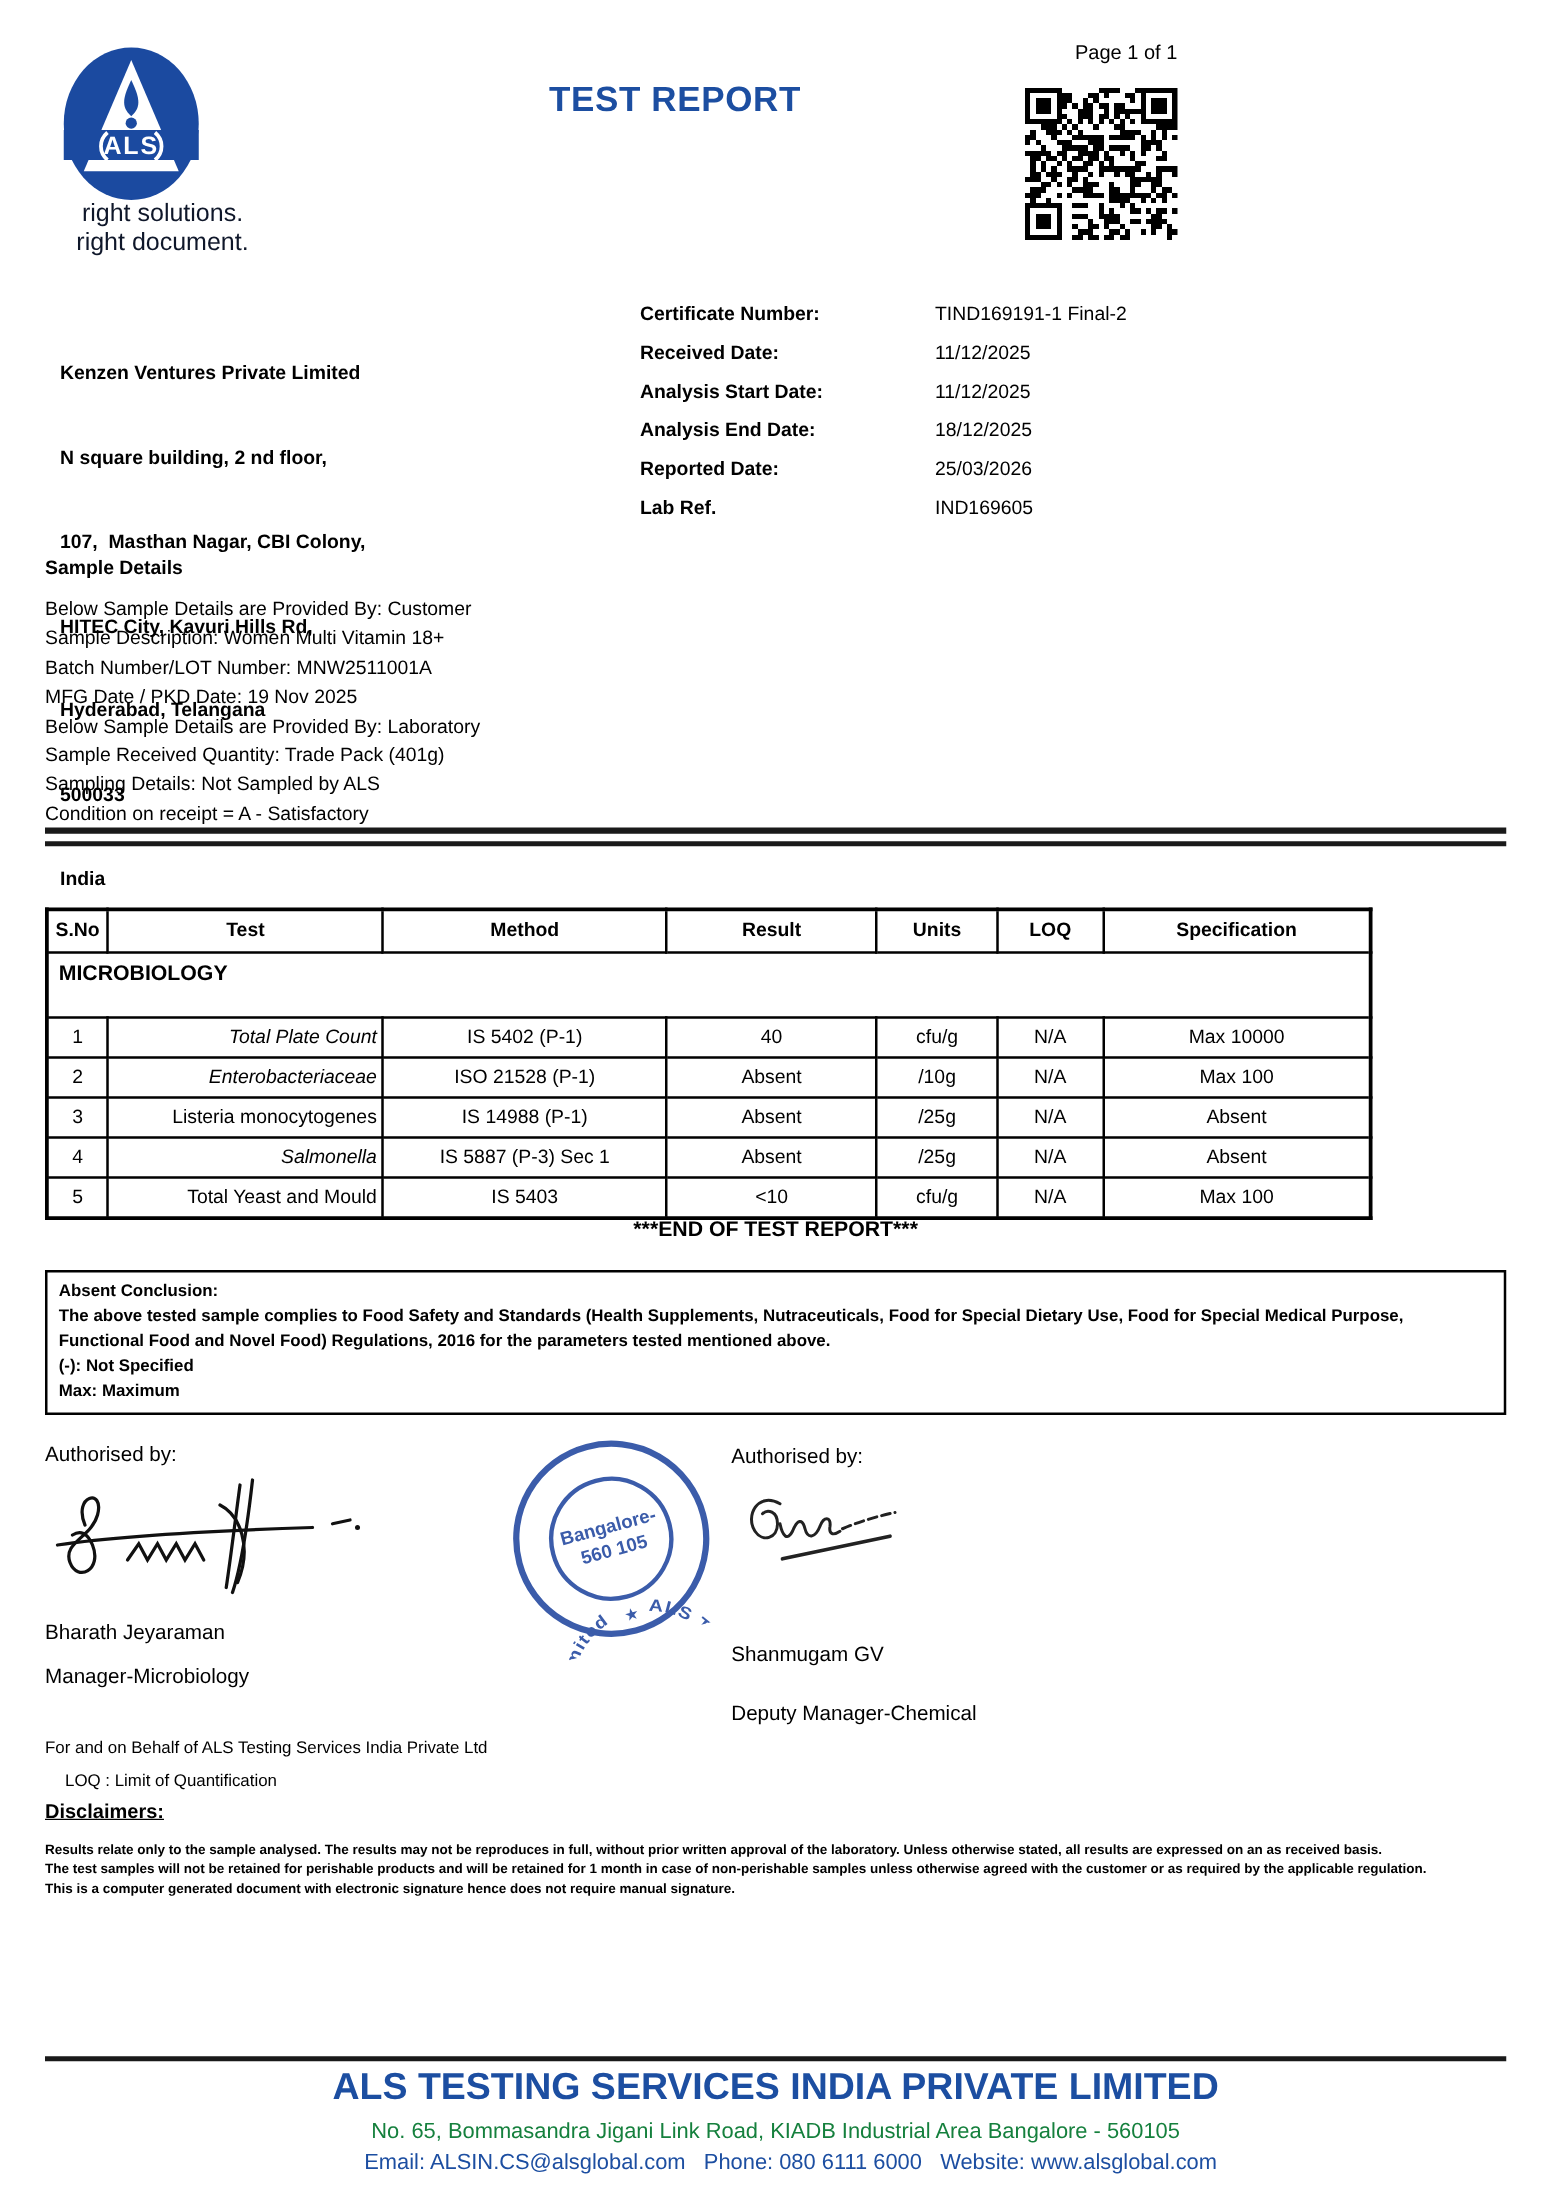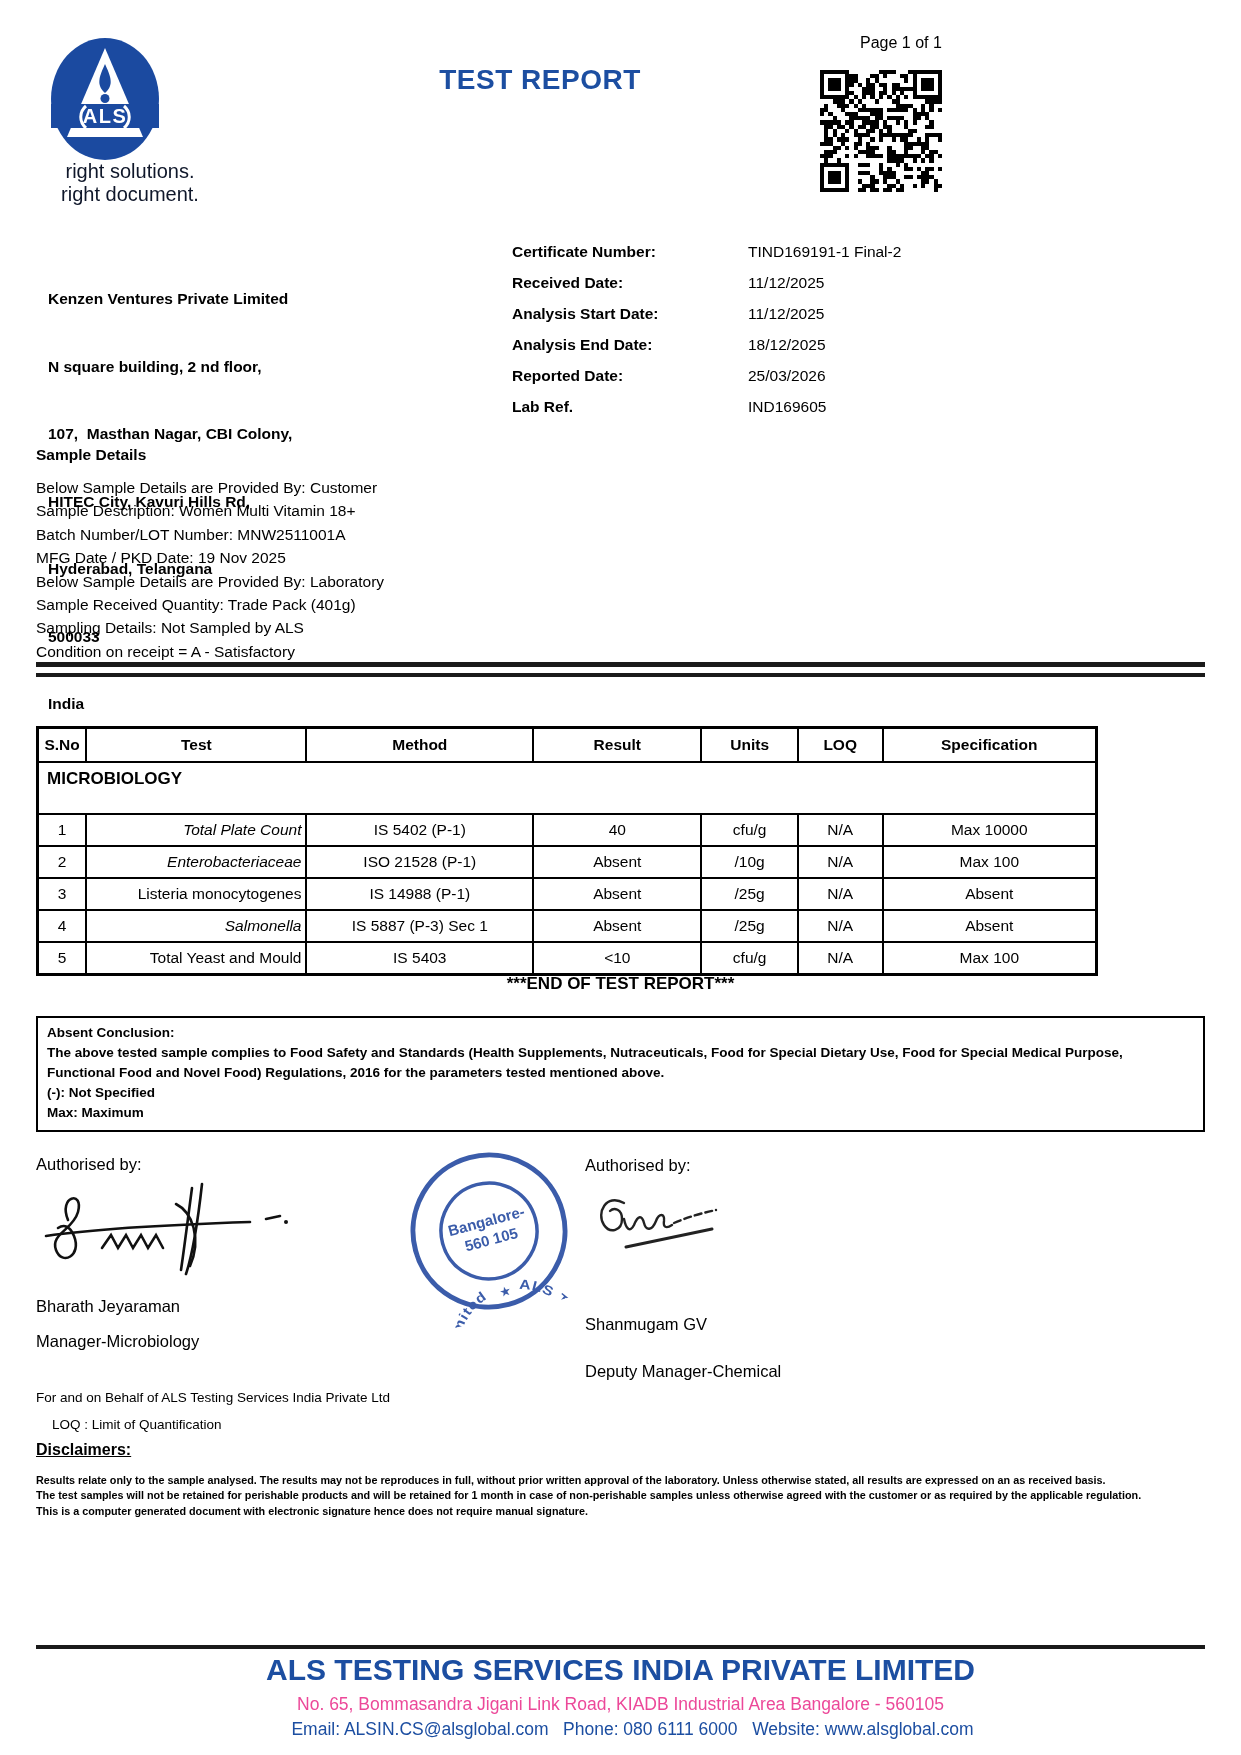--- a/index.html
+++ b/index.html
@@ -54,21 +54,21 @@
   .sig-left { left:40px; top:1178px; }
   .sig-right { left:590px; top:1185px; }
 
   .small13 { font-size:13.5px; }
   .discl-head { font-size:16px; font-weight:bold; text-decoration:underline; }
   .discl-line { font-size:10.8px; font-weight:bold; line-height:15.3px; }
 
   
   .frule { left:36px; top:1645px; width:1169px; border-top:4px solid #1a1a1a; }
   .fcompany { left:0; top:1653px; width:1241px; text-align:center; font-size:30px; font-weight:bold; color:#1c4ea1; }
-  .faddr { left:0; top:1694px; width:1241px; text-align:center; font-size:17.5px; color:#ec4899; }
+  .faddr { left:0; top:1694px; width:1241px; text-align:center; font-size:17.5px; color:#15803d; }
   .fcontact { left:0; top:1719px; width:1241px; text-align:center; font-size:17.5px; color:#1c4ea1; }
 </style>
 </head>
 <body>
 
 <div class="abs logo">
   <svg width="114" height="128" viewBox="0 0 114 128">
     <ellipse cx="57" cy="63" rx="54" ry="61" fill="#1b4aa0"></ellipse>
     <path d="M57 12 L95 101 L19 101 Z" fill="#ffffff"></path>
     <path d="M57 28 C51 41 48 49 57 57 C66 49 63 41 57 28 Z" fill="#1b4aa0"></path>

